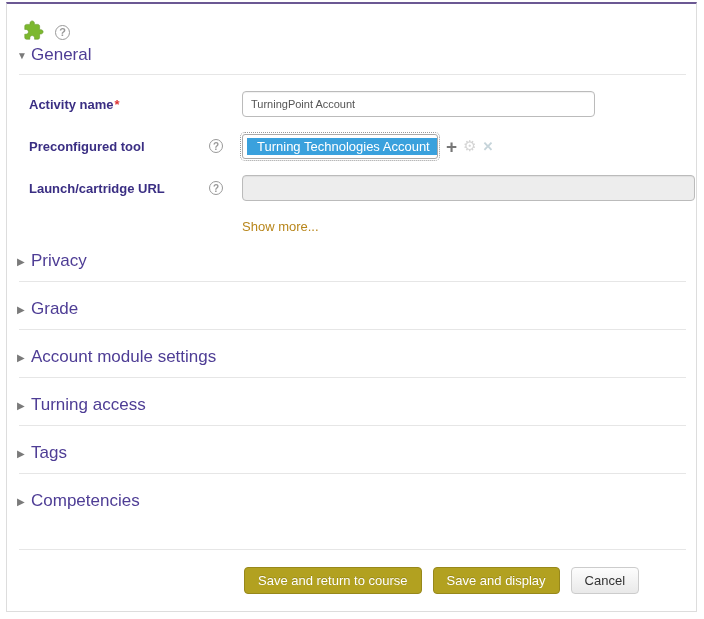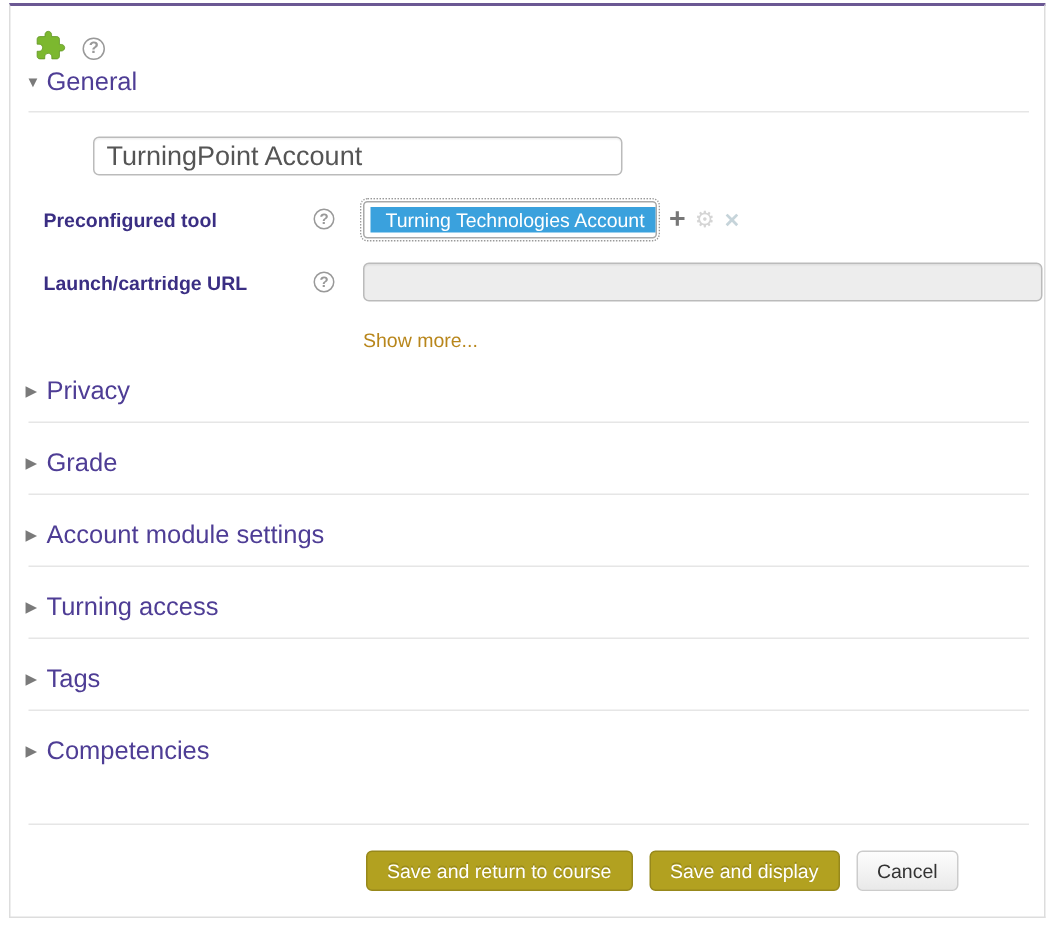--- a/index.html
+++ b/index.html
@@ -104,21 +104,21 @@
   .help-slot { width: 33px; flex: 0 0 auto; display: flex; align-items: center; }
   .help-slot .help-circle { margin-left: 0; }
 
   input.txt {
     width: 353px;
     height: 26px;
     border: 1px solid #bbb;
     border-radius: 4px;
     padding: 0 8px;
     font-family: "Liberation Sans", sans-serif;
-    font-size: 18px;
+    font-size: 11px;
     color: #555;
     background: #fff;
     box-shadow: inset 0 1px 1px rgba(0,0,0,0.06);
   }
   input.txt:disabled, input.txt.disabled {
     background: #ededed;
     color: #888;
   }
   input.url { width: 453px; }
 
@@ -218,20 +218,21 @@
 
 
   <div class="general-block">
     <div class="sec-hdr">
       <span class="tri">▼</span>
       <span class="sec-title">General</span>
     </div>
     <hr class="hr">
 
     <div class="frow">
+      <span class="flabel"><span>Activity name</span><span class="req">*</span></span>
       <span class="help-slot"></span>
       <input class="txt" type="text" value="TurningPoint Account" style="">
     </div>
 
     <div class="frow">
       <span class="flabel">Preconfigured tool</span>
       <span class="help-slot">
         <span class="help-circle">?</span>
       </span>
       <div class="select">

